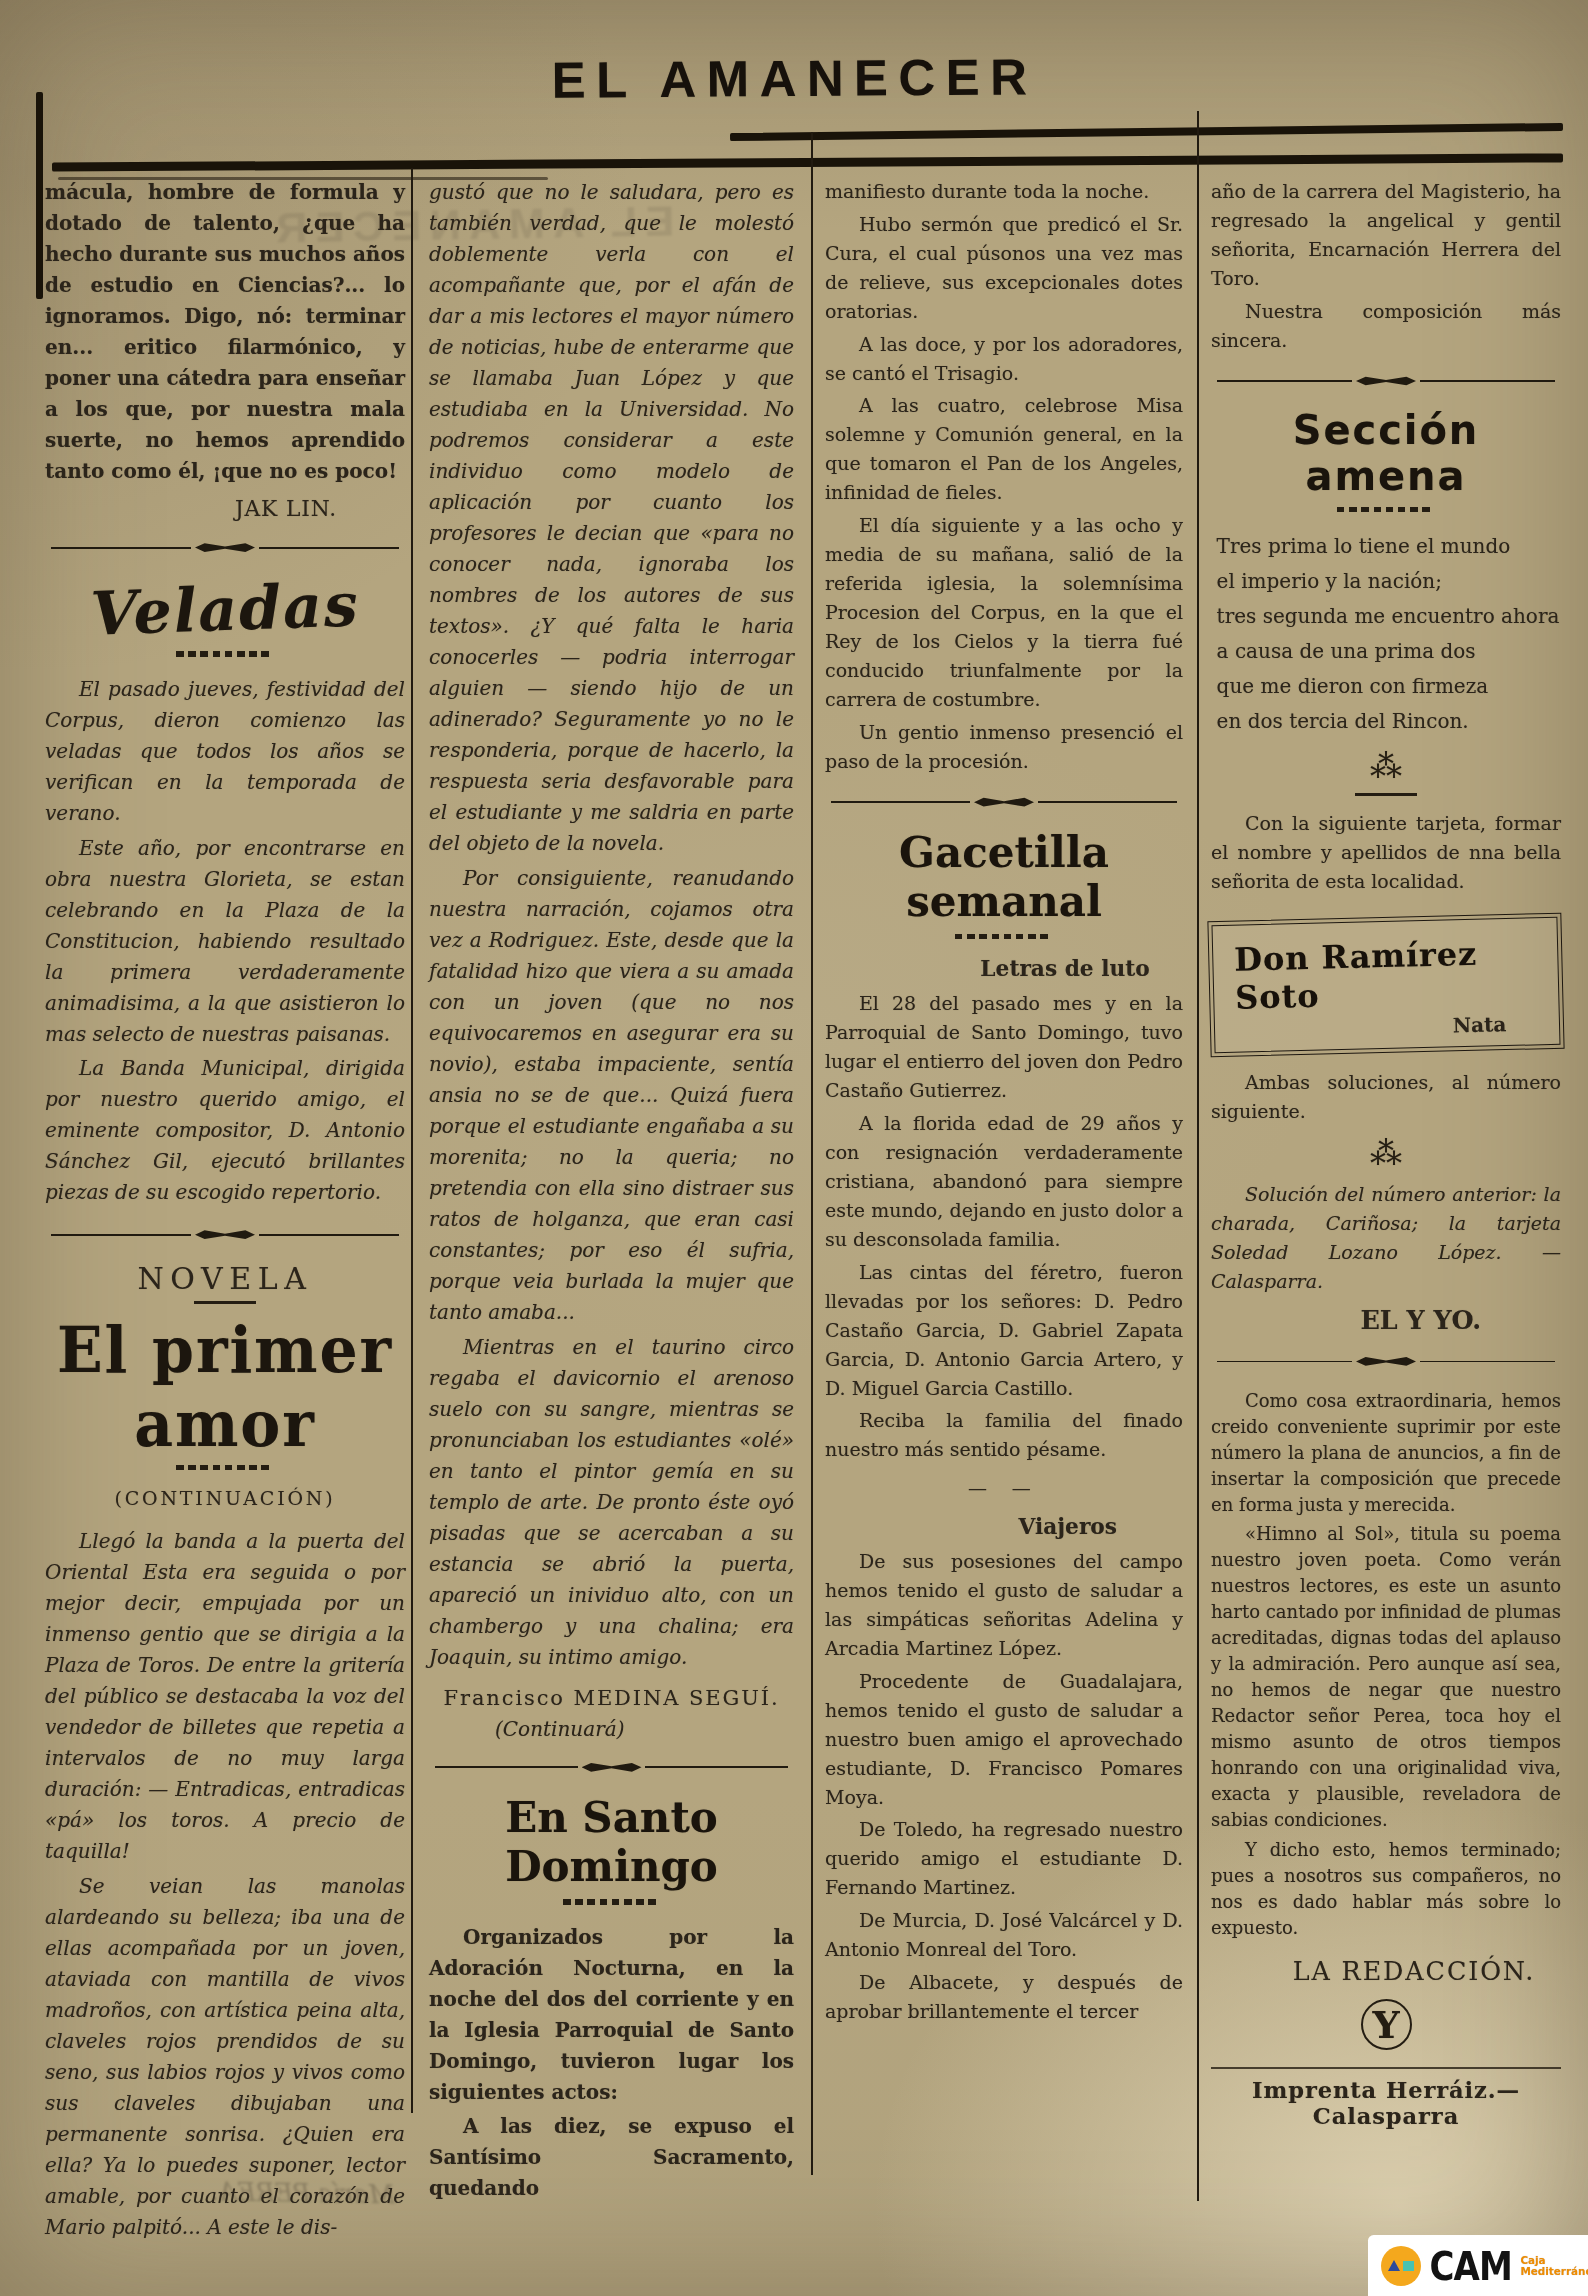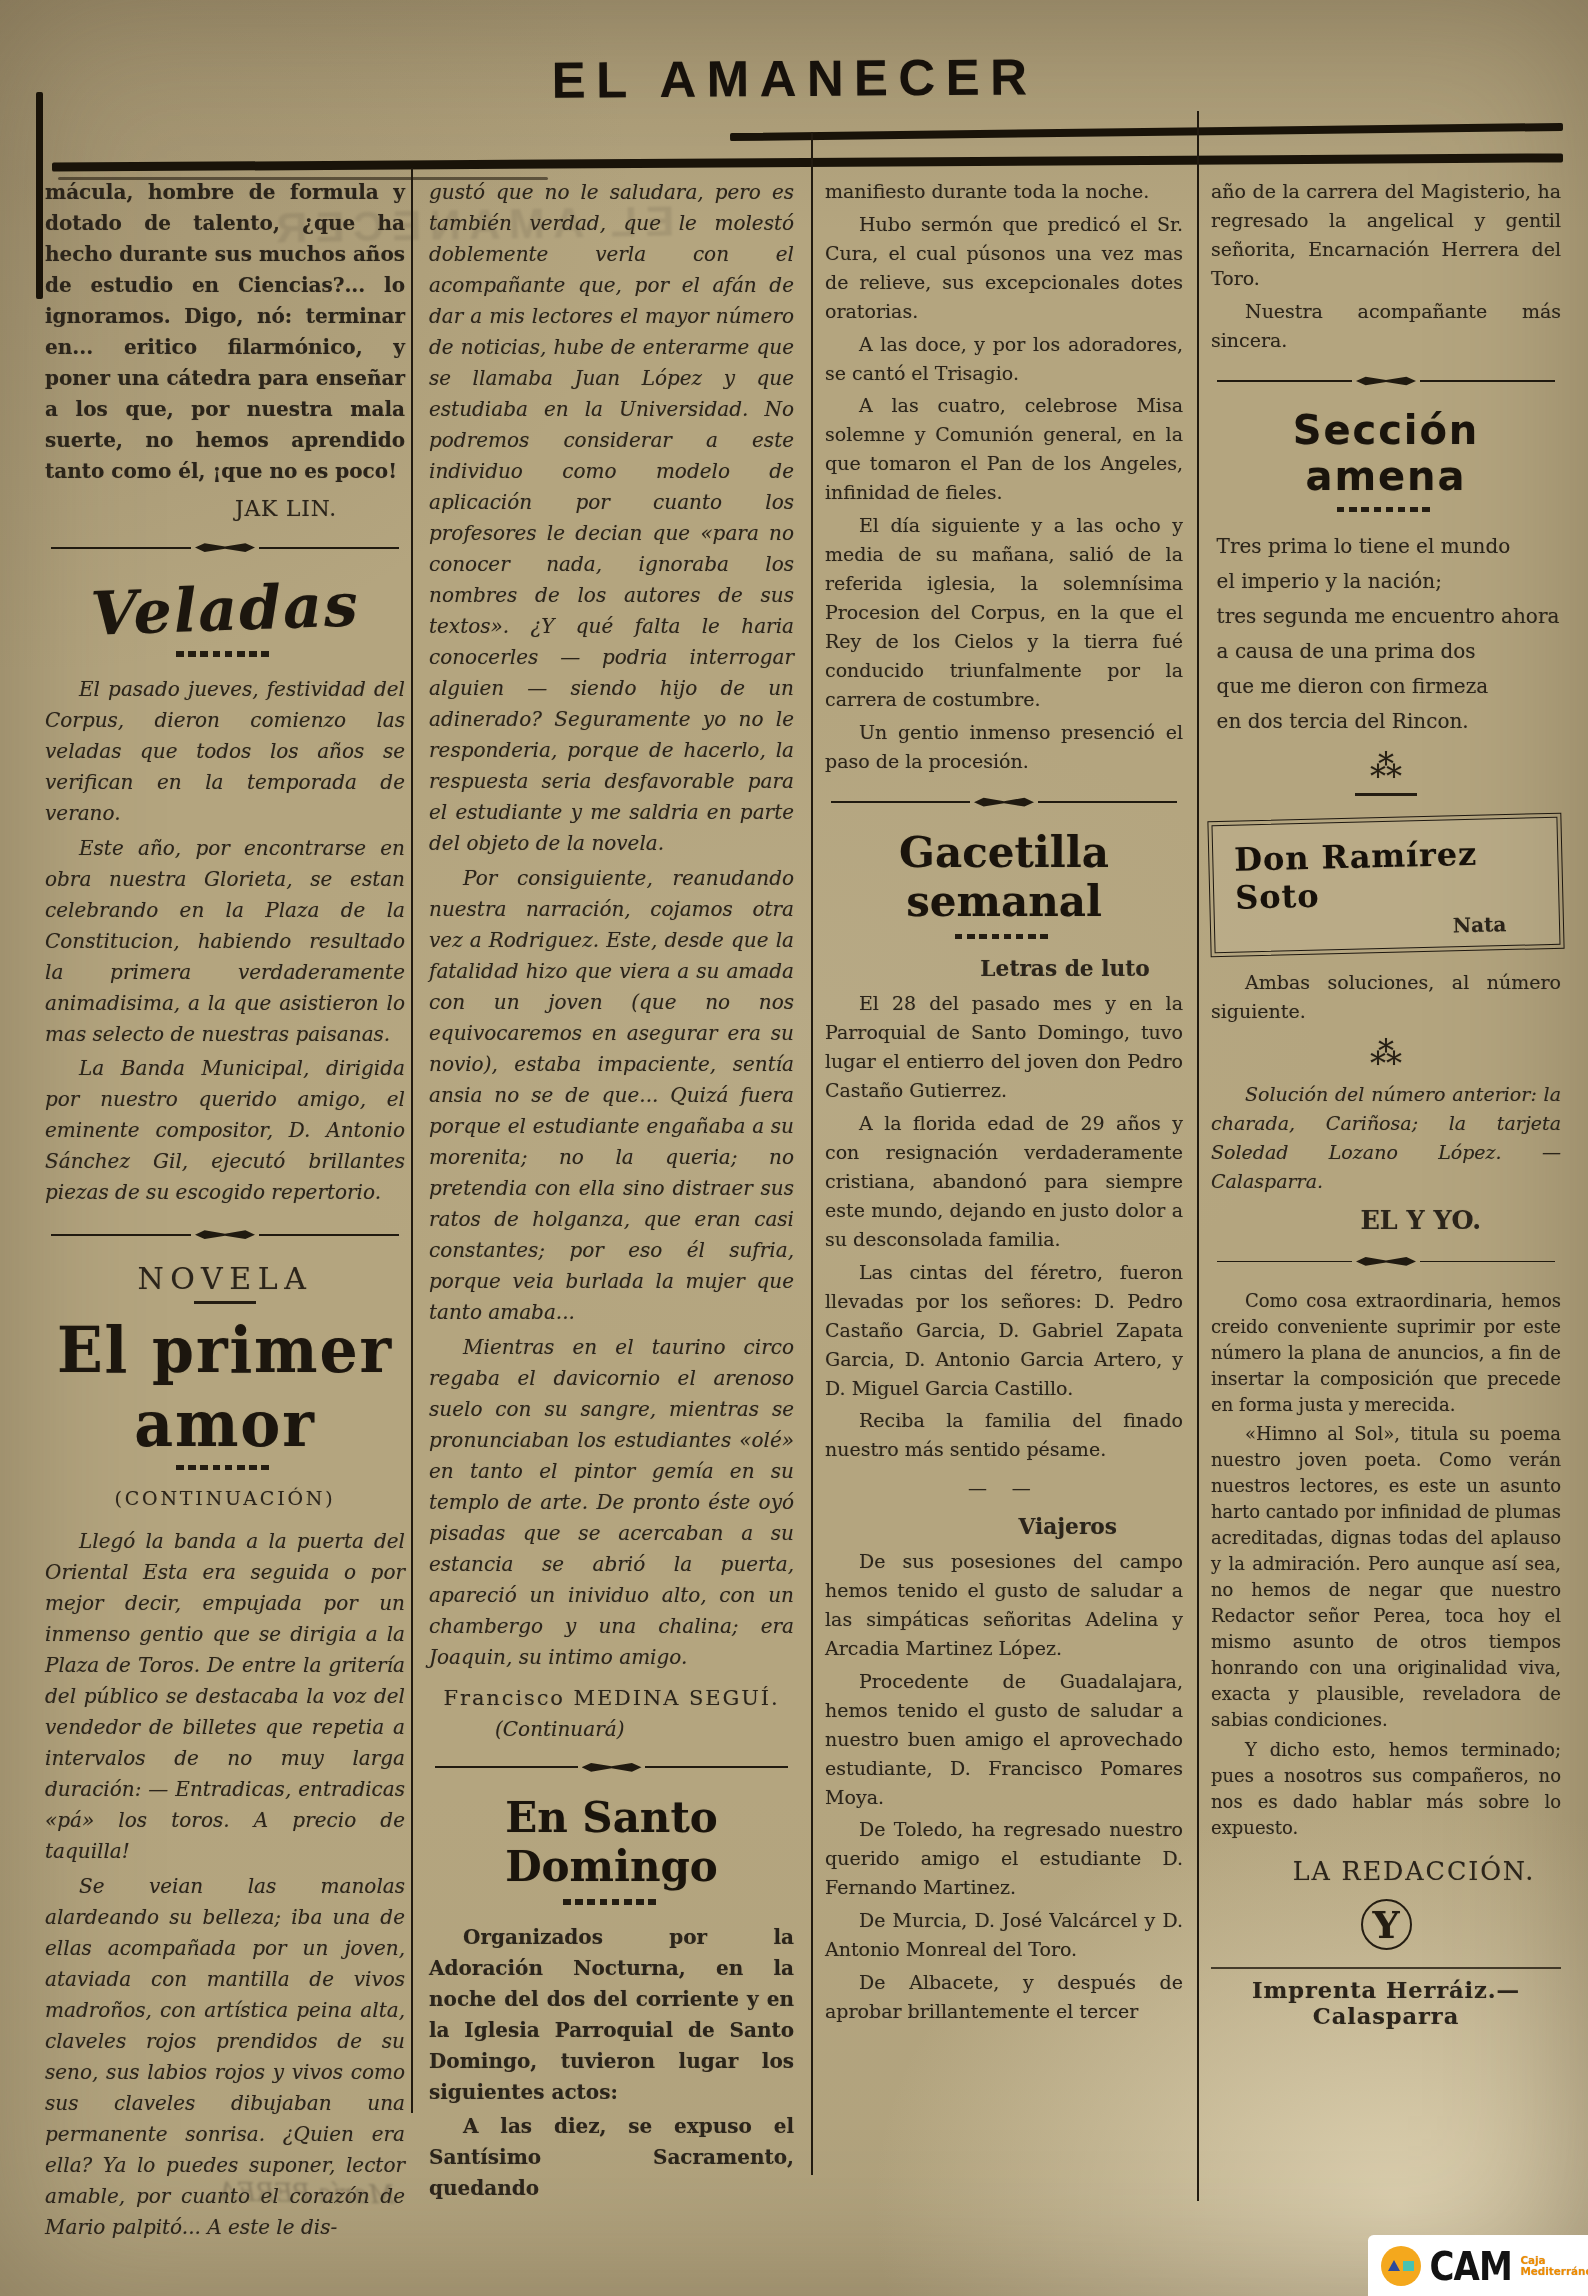--- a/index.html
+++ b/index.html
@@ -191,41 +191,42 @@
     <div class="sub-bold align-right">Viajeros</div>
     <p class="body">De sus posesiones del campo hemos tenido el gusto de saludar a las simpáticas señoritas Adelina y Arcadia Martinez López.</p>
     <p class="body">Procedente de Guadalajara, hemos tenido el gusto de saludar a nuestro buen amigo el aprovechado estudiante, D. Francisco Pomares Moya.</p>
     <p class="body">De Toledo, ha regresado nuestro querido amigo el estudiante D. Fernando Martinez.</p>
     <p class="body">De Murcia, D. José Valcárcel y D. Antonio Monreal del Toro.</p>
     <p class="body">De Albacete, y después de aprobar brillantemente el tercer</p>
   </div>
 
   <div class="col col4">
     <p class="body noindent">año de la carrera del Magisterio, ha regresado la angelical y gentil señorita, Encarnación Herrera del Toro.</p>
-    <p class="body">Nuestra acompañante más sincera.</p>
+    <p class="body">Nuestra composición más sincera.</p>
 
     <div class="orn">
         <span class="dia"></span>
       </div>
 
     <div class="amena-title">Sección amena</div>
     <div class="dots"></div>
 
     <div class="charada">
       <div>Tres prima lo tiene el mundo</div>
       <div>el imperio y la nación;</div>
       <div>tres segunda me encuentro ahora</div>
       <div>a causa de una prima dos</div>
       <div>que me dieron con firmeza</div>
       <div>en dos tercia del Rincon.</div>
     </div>
 
     <div class="stars">⁂</div>
 
     <div class="shortrule"></div>
+    <p class="body">Con la siguiente tarjeta, formar el nombre y apellidos de nna bella señorita de esta localidad.</p>
 
     <div class="anagram-card">
       <div class="card-name">Don Ramírez Soto</div>
       <div class="card-sub">Nata</div>
     </div>
 
     <p class="body">Ambas soluciones, al número siguiente.</p>
     <div class="stars">⁂</div>
     <p class="body ital">Solución del número anterior: la charada, Cariñosa; la tarjeta Soledad Lozano López. — Calasparra.</p>
     <div class="elyyo">EL Y YO.</div>

